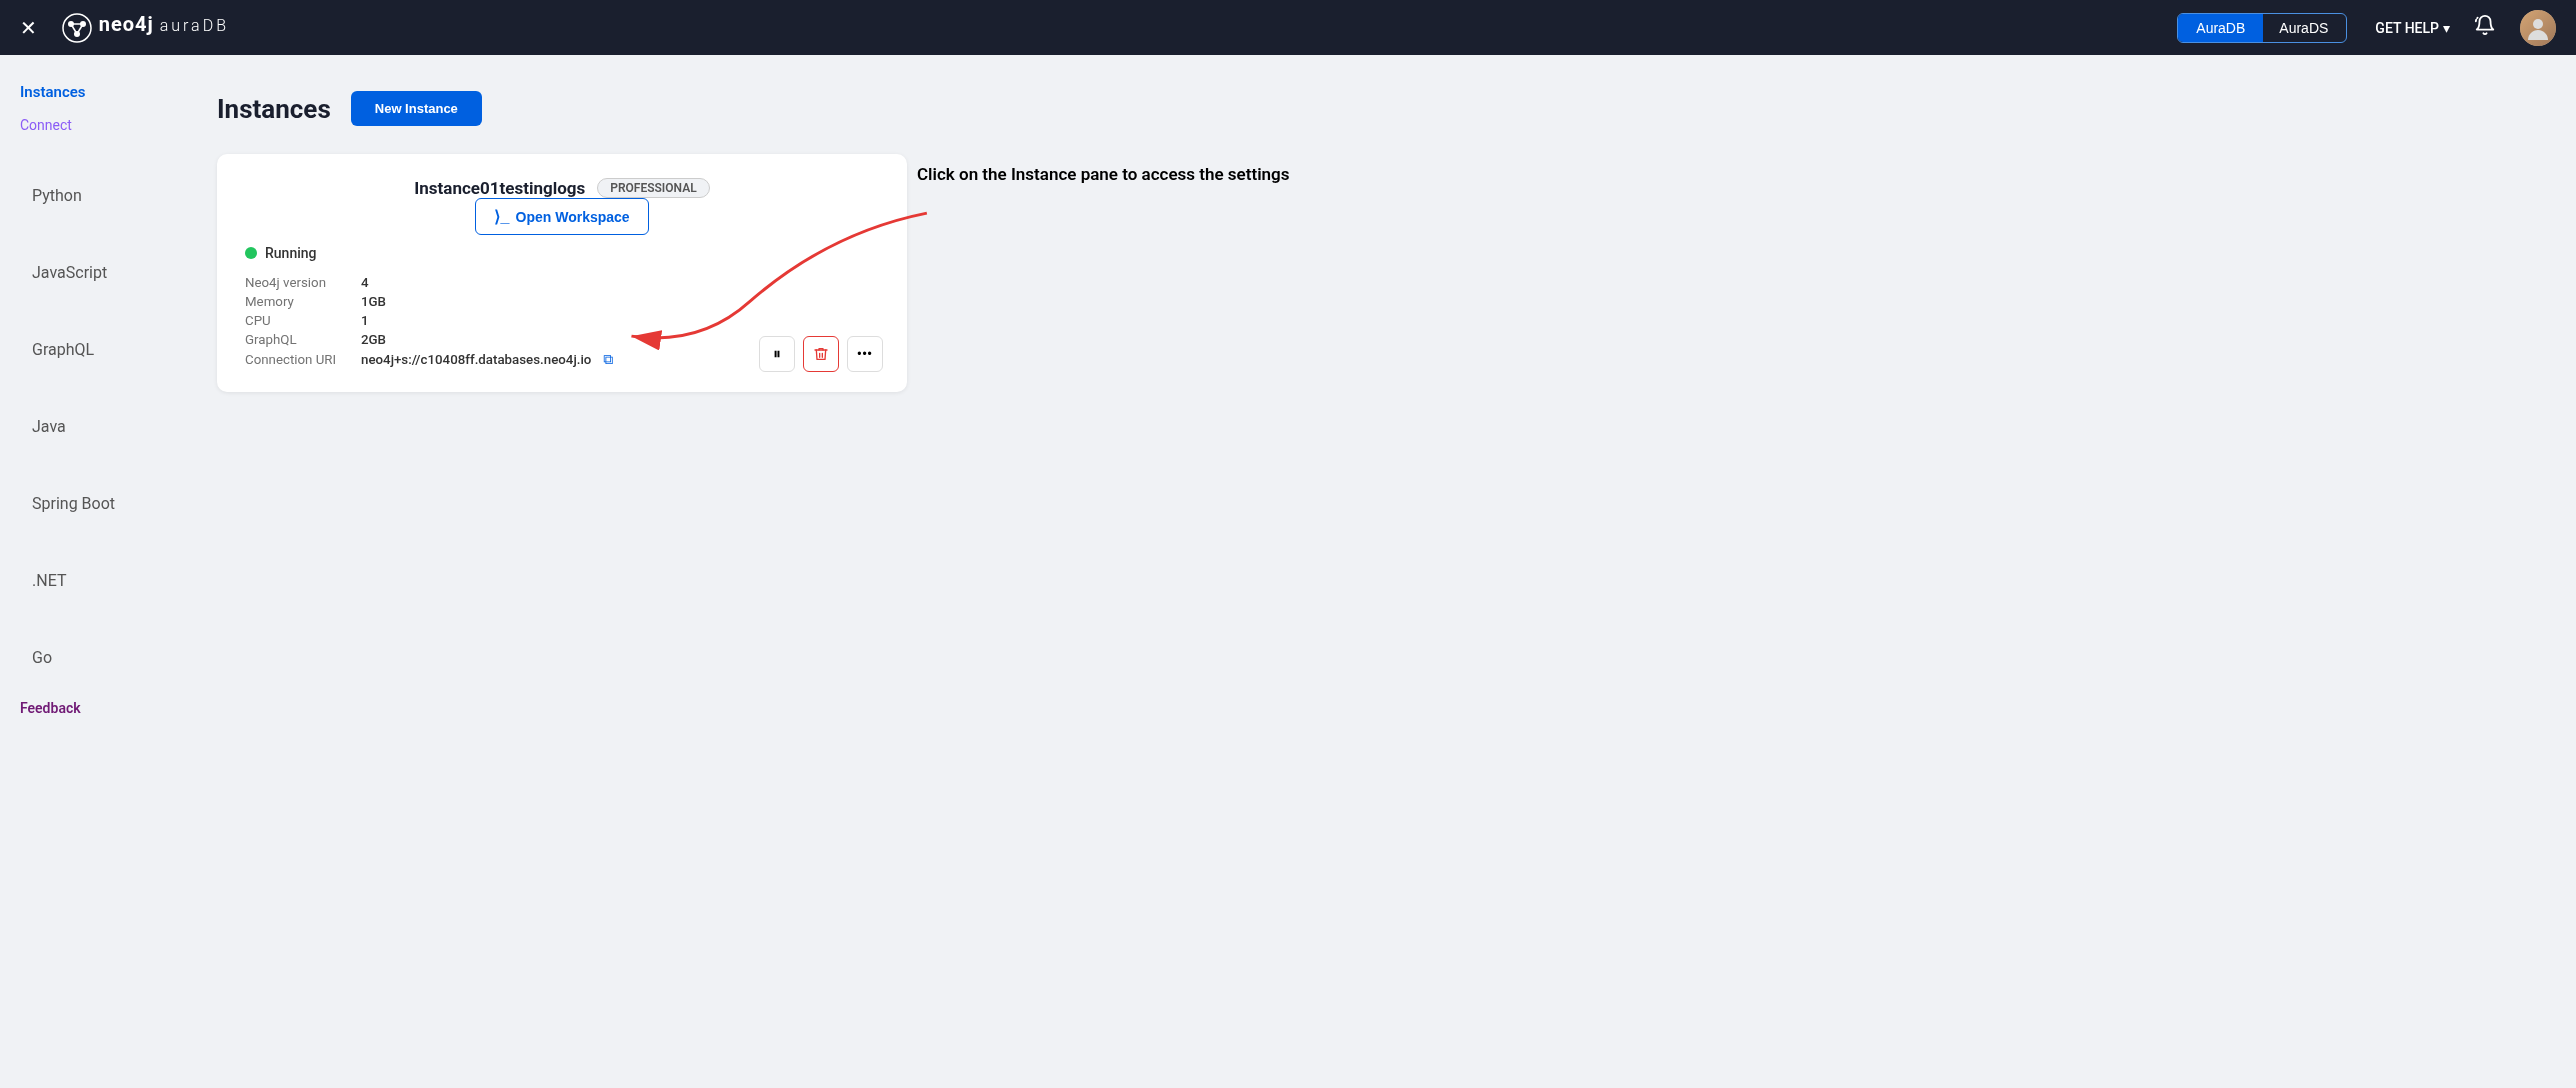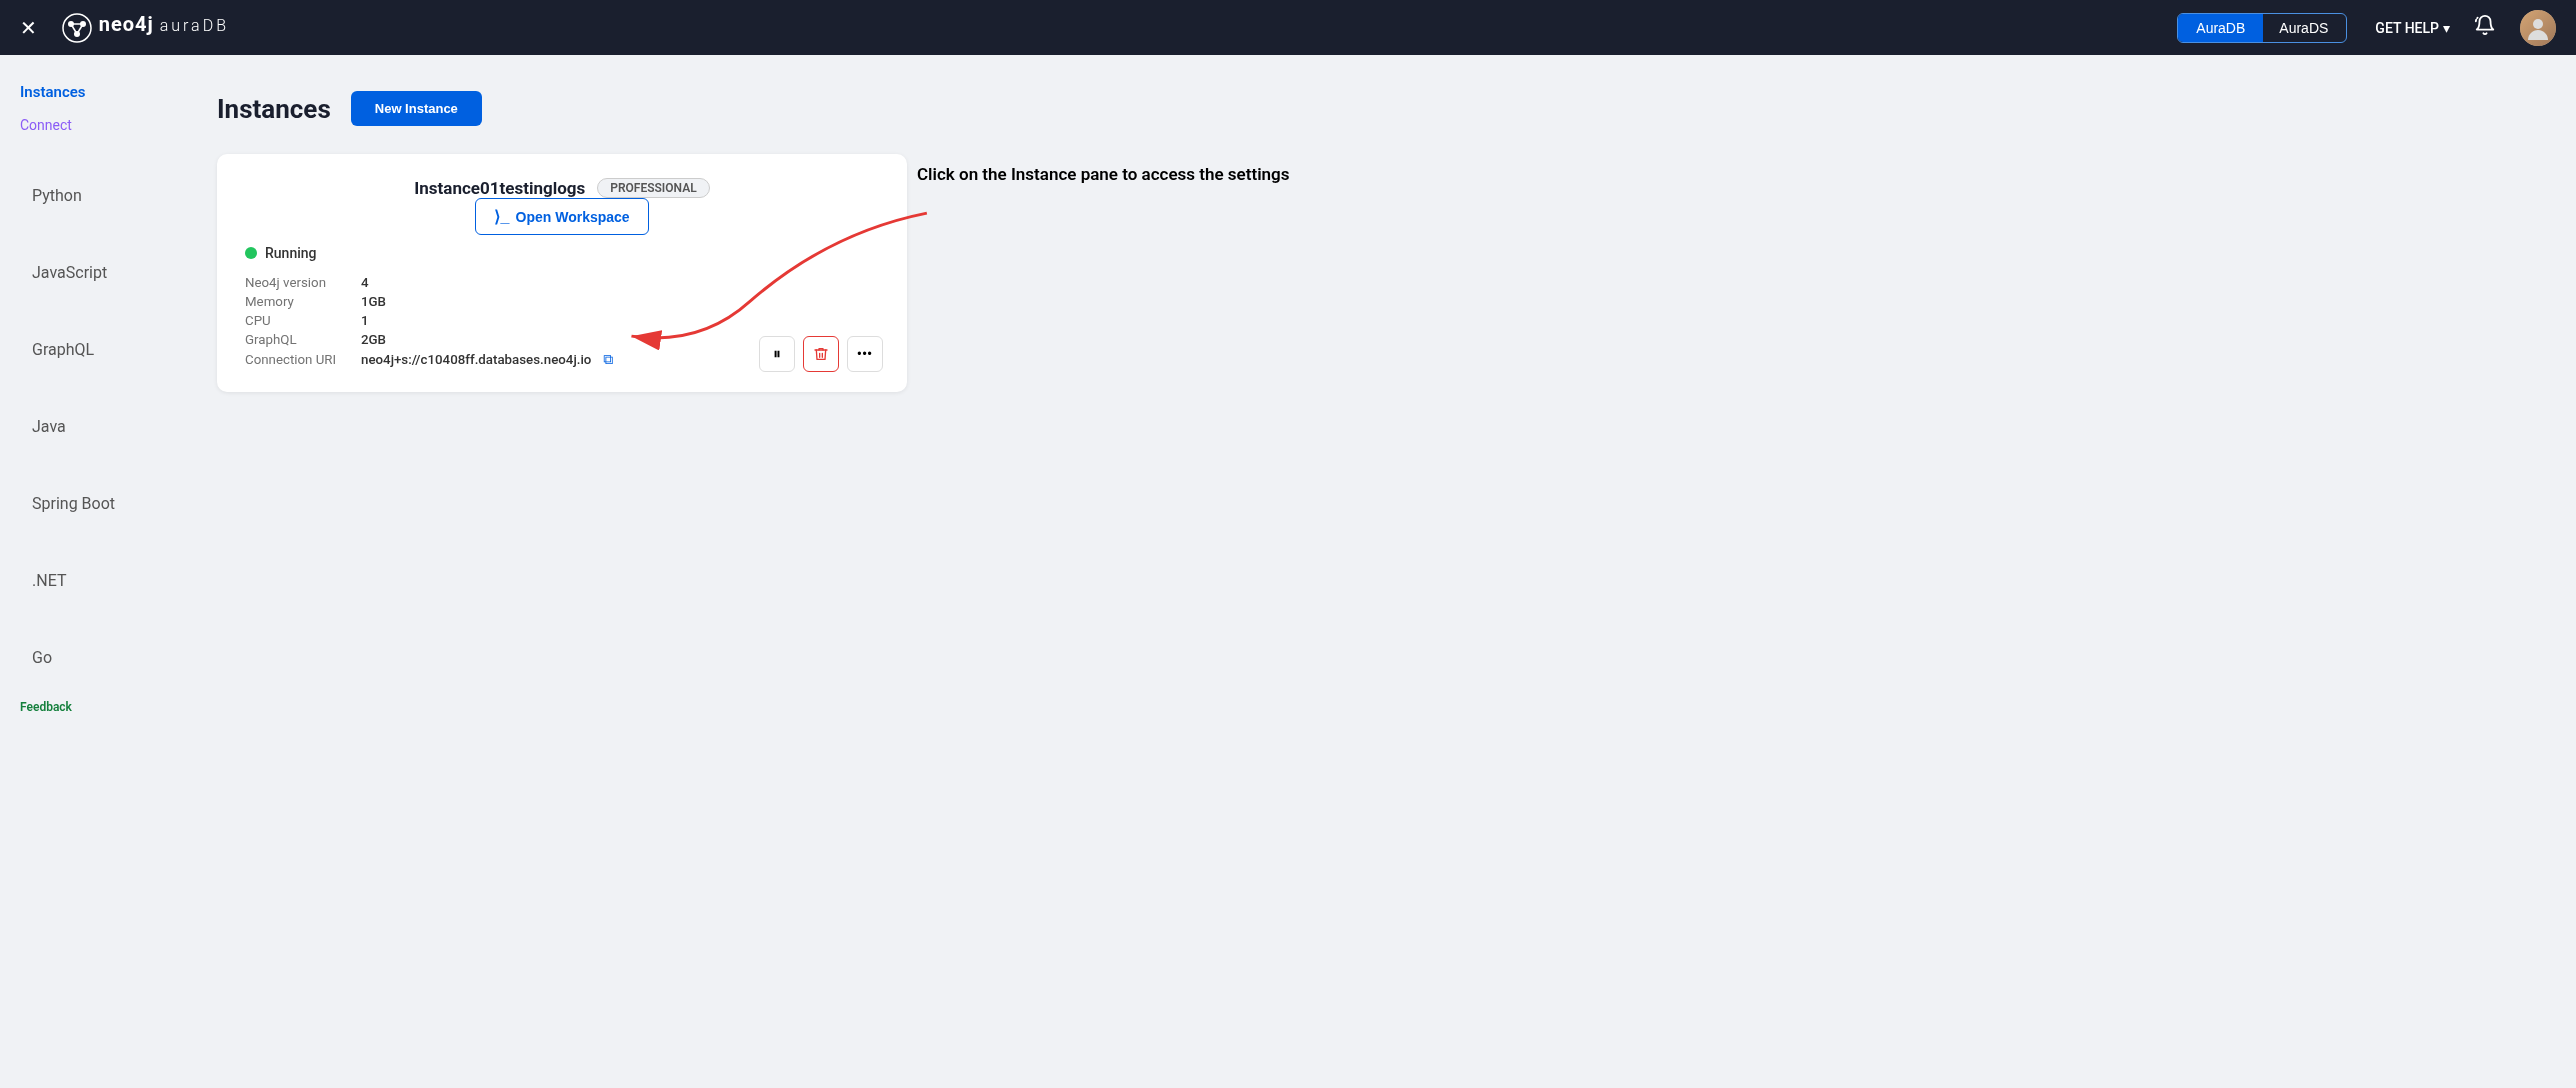--- a/index.html
+++ b/index.html
@@ -117,22 +117,22 @@
     }
     .sidebar-item {
       color: #555;
       font-size: 16px;
       padding: 5px 12px;
       cursor: pointer;
       border-radius: 4px;
       margin-top: 48px;
     }
     .sidebar-feedback {
-      color: #15803d;
-      font-size: 12px;
+      color: #701a75;
+      font-size: 14px;
       font-weight: 600;
       margin-top: 28px;
       cursor: pointer;
     }
 
     
     .content {
       flex: 1;
       padding: 36px 39px;
     }

